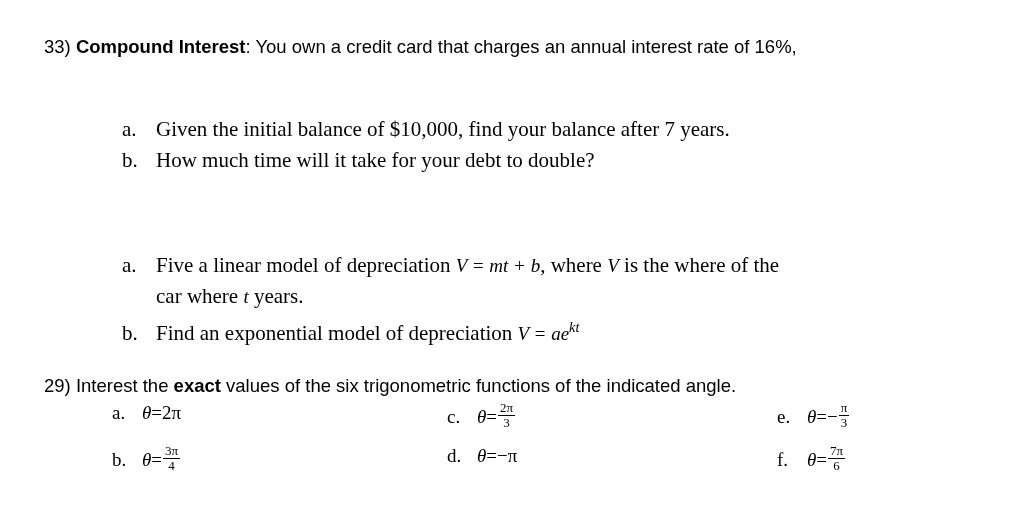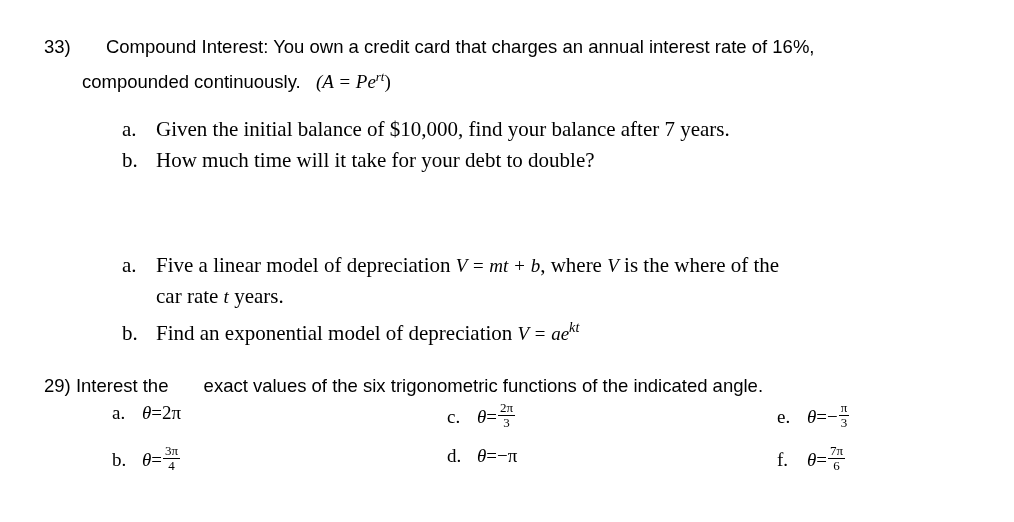--- a/index.html
+++ b/index.html
@@ -30,22 +30,21 @@
   }
   .qline {
     font-size: 18.5px;
     line-height: 30px;
     white-space: nowrap;
   }
   .qnum {
     font-weight: normal;
   }
   .bold {
-    font-weight: normal;
-    margin-left: 30px;
+    font-weight: bold;
   }
 
   
   .math {
     font-family: "Liberation Serif", serif;
     font-style: italic;
     font-size: 19px;
   }
   .math-up {
     font-family: "Liberation Serif", serif;
@@ -152,45 +151,41 @@
 </head>
 <body>
 
 <div class="page">
 
   <div class="qblock" style="top:32px;">
     <div class="qline">
       <span class="qnum">33)</span>
       <span class="bold">Compound Interest</span><span>: You own a credit card that charges an annual interest rate of 16%,</span>
     </div>
-    <div class="qline" style="padding-left:38px;">
-      <span>compounded continuously.</span>
-      <span class="math-up" style="margin-left:10px;"><span class="math">(A = Pe</span><sup class="exp">rt</sup><span>)</span></span>
-    </div>
   </div>
 
   <div class="sublist" style="top:114px;">
     <div class="subitem">
       <span class="sublabel">a.</span>
       <span class="subtext">Given the initial balance of $10,000, find your balance after 7 years.</span>
     </div>
     <div class="subitem">
       <span class="sublabel">b.</span>
       <span class="subtext">How much time will it take for your debt to double?</span>
     </div>
   </div>
 
 
   <div class="sublist" style="top:250px;">
     <div class="subitem">
       <span class="sublabel">a.</span>
       <span class="subtext"><span>Five a linear model of depreciation </span><span class="math">V = mt + b</span><span>, where </span><span class="math">V</span><span> is the where of the</span></span>
     </div>
     <div class="cont-line">
-      <span>car rate </span><span class="math">t</span><span> years.</span>
+      <span>car where </span><span class="math">t</span><span> years.</span>
     </div>
     <div class="subitem">
       <span class="sublabel">b.</span>
       <span class="subtext"><span>Find an exponential model of depreciation </span><span class="math">V = ae</span><sup class="exp">kt</sup></span>
     </div>
   </div>
 
   <div class="qblock" style="top:371px;">
     <div class="qline">
       <span class="qnum">29)</span>

